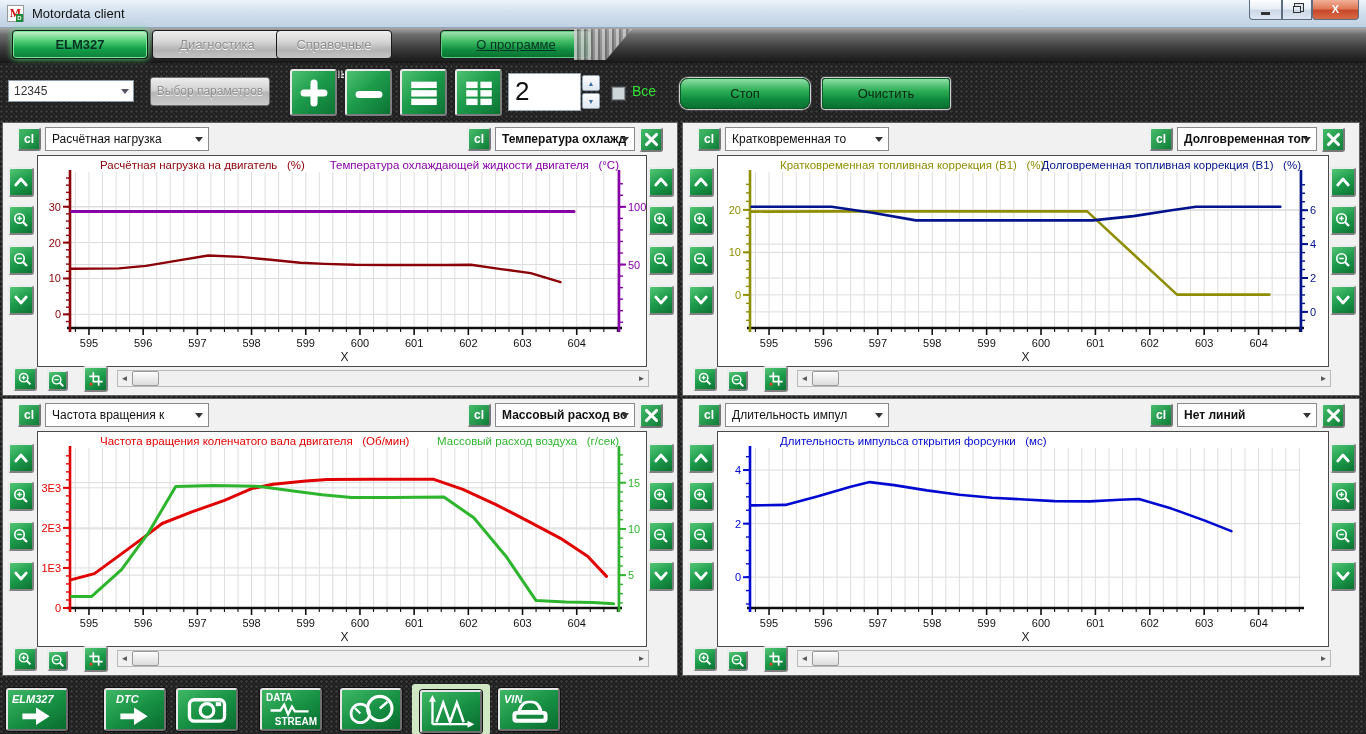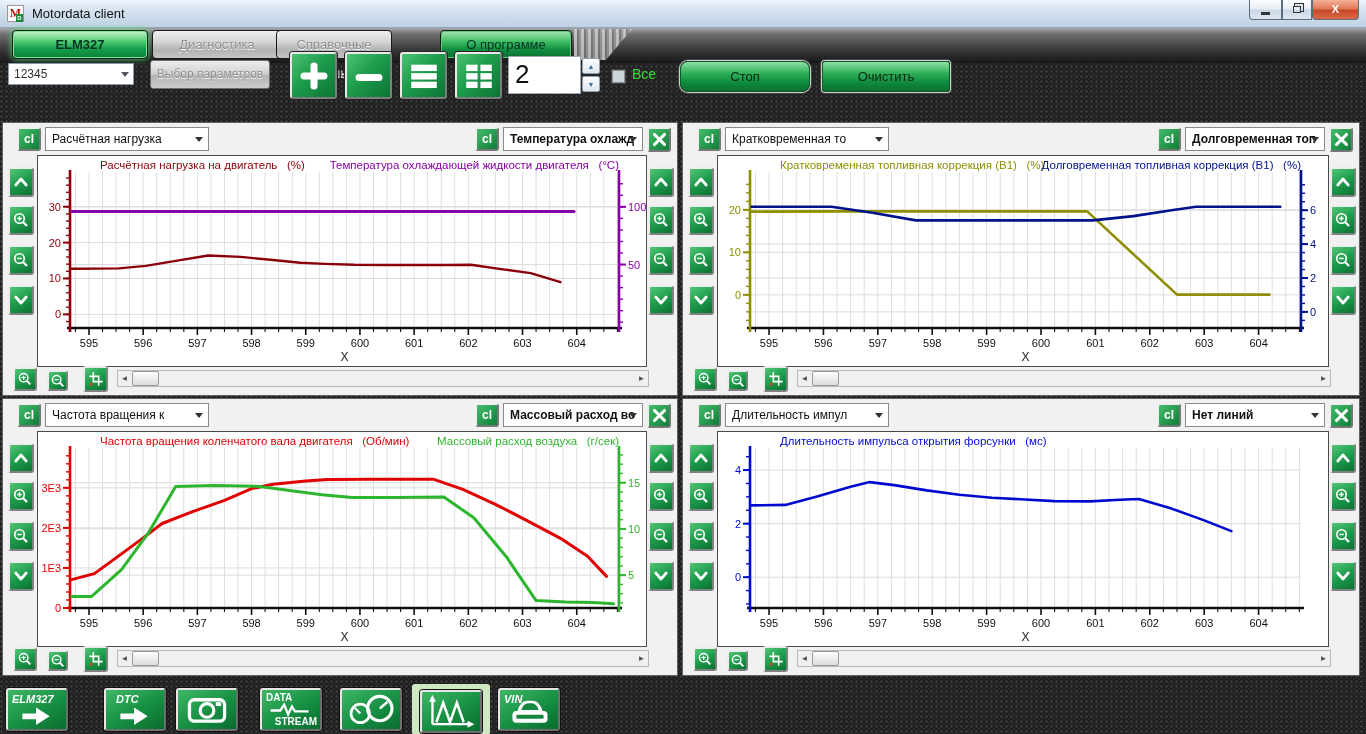--- a/index.html
+++ b/index.html
@@ -35,32 +35,32 @@
     font-size:13px; line-height:28px; border:1px solid #1a1a1a; cursor:pointer; }
   .tab.green1 { background:linear-gradient(#c9f3cf 0%,#58d178 35%,#14a14b 65%,#0d7e39 100%);
     box-shadow:0 0 0 1px #7ce89a inset,0 0 6px #56e07c; color:#032; font-weight:bold; }
   .tab.green2 { background:linear-gradient(#a8e4b4 0%,#3dbb62 40%,#0f8c3f 70%,#0a6e31 100%);
     box-shadow:0 0 0 1px #5ecb7f inset; color:#032; }
   .tab.gray { background:linear-gradient(#efefef 0%,#d5d5d5 40%,#b2b2b2 70%,#c4c4c4 100%);
     color:#8d8d8d; text-shadow:0 1px 0 #fff; }
   #tab-elm { left:12px; width:136px; }
   #tab-diag { left:152px; width:130px; }
   #tab-ref { left:276px; width:116px; }
-  #tab-about { left:440px; width:132px; }
+  #tab-about { left:440px; width:152px;text-decoration:underline; }
   #ribs { position:absolute; left:574px; top:1px; width:58px; height:31px;
     background:repeating-linear-gradient(90deg,#cfcfcf 0 3px,#7c7c7c 3px 5px,#9d9d9d 5px 7px);
     clip-path:polygon(0 0,100% 0,55% 100%,0 100%); opacity:.85; }
   #obd-pill { position:absolute; left:636px; top:4px; width:722px; height:26px; border-radius:4px;
     border:1px solid #8fa08f; background:linear-gradient(#fbfffa 0%,#ecf7e3 45%,#d9edc7 100%);
     box-shadow:0 0 0 1px #fff inset; }
   #obd-label { position:absolute; right:12px; top:5px; font-family:"Liberation Serif",serif;
     font-size:14px; color:#3d4a52; }
 
   
-  #toolbar { position:absolute; left:0; top:46px; width:1366px; height:57px; }
+  #toolbar { position:absolute; left:0; top:63px; width:1366px; height:57px; }
   #profile-combo { position:absolute; left:8px; top:17px; width:126px; height:22px; background:#fff;
     border:1px solid #8a9aa8; font-size:12px; color:#333; line-height:20px; padding-left:5px; }
   #profile-combo .dda { right:4px; top:8px; }
   #params-btn { position:absolute; left:150px; top:14px; width:120px; height:29px; border:1px solid #6d6d6d; border-radius:3px;
     background:linear-gradient(#ededed 0%,#d2d2d2 45%,#b5b5b5 55%,#cbcbcb 100%);
     color:#909090; text-shadow:0 1px 0 #f5f5f5; font-size:12px; text-align:center; line-height:27px; }
   .gsq { position:absolute; top:6px; width:47px; height:47px; border:2px solid; border-color:#e9e9e9 #7e7e7e #7e7e7e #e9e9e9; border-radius:3px;
     background:linear-gradient(135deg,#4ec271 0%,#1d9c4c 45%,#0d7435 100%); box-shadow:0 0 0 1px #222; display:flex; align-items:center; justify-content:center; }
   .gsq svg { width:34px; height:34px; }
   #gsq-add { left:290px; } #gsq-remove { left:345px; } #gsq-rows { left:400px; } #gsq-grid { left:455px; }
@@ -77,21 +77,21 @@
     box-shadow:0 0 0 1px #cfcfcf,0 0 0 2px #444; color:#07260f; font-size:13px; text-align:center; line-height:29px; }
   #stop-btn { left:680px; width:130px;border-radius:8px; } #clear-btn { left:822px; width:128px; }
 
   
   .panel { position:absolute; background:#f1f1f1; border:1px solid #606060; }
   #p0 { left:2px; top:122px; width:676px; height:274px; }
   #p1 { left:682px; top:122px; width:678px; height:274px; }
   #p2 { left:2px; top:398px; width:676px; height:278px; }
   #p3 { left:682px; top:398px; width:678px; height:278px; }
 
-  .phead { position:absolute; left:0; right:4px; top:4px; height:26px; }
+  .phead { position:absolute; left:0; right:12px; top:4px; height:26px; }
   .clbtn { position:absolute; top:0; width:24px; height:24px; border:2px solid; border-color:#eee #777 #777 #eee; border-radius:3px;
     background:linear-gradient(135deg,#45bd6a,#0e7d38); color:#fff; font:bold 12px "Liberation Sans",sans-serif; text-align:center; line-height:20px; }
   .cl-left { left:14px; } .cl-right { right:174px; }
   .dd { position:absolute; top:0; height:24px; background:#fff; border:1px solid #8a8a8a; font-size:12px; color:#111;
     line-height:22px; padding-left:6px; overflow:hidden; white-space:nowrap; }
   .dd-left { left:42px; width:164px; } .dd-right { right:30px; width:140px;font-weight:bold; }
   .dda { position:absolute; right:5px; top:9px; width:0; height:0; border:4px solid transparent; border-top:5px solid #333; }
   #profile-combo .dda { border-top-color:#556; }
   .xbtn { position:absolute; right:2px; top:0; width:24px; height:25px; border:2px solid; border-color:#eee #777 #777 #eee; border-radius:3px;
     background:linear-gradient(135deg,#45bd6a,#0e7d38); display:flex; align-items:center; justify-content:center; }

